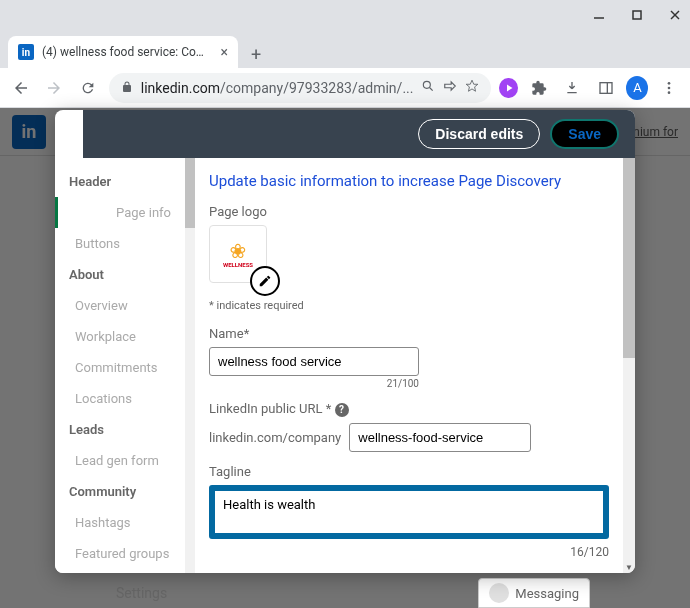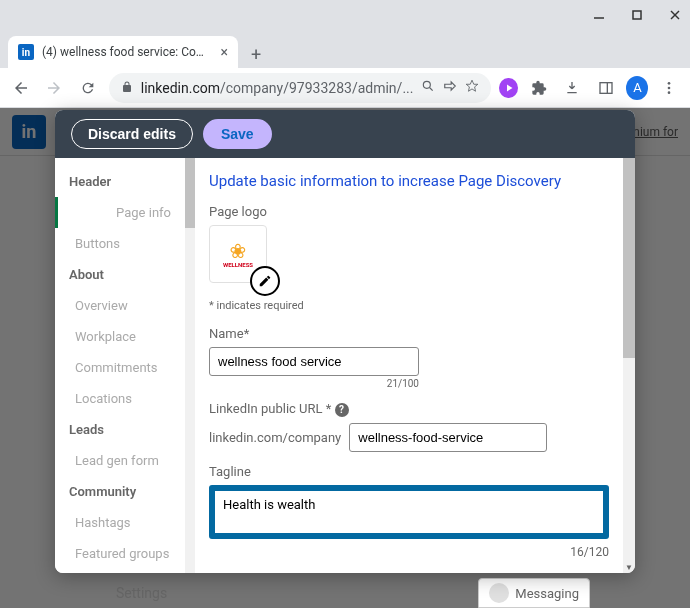--- a/index.html
+++ b/index.html
@@ -35,23 +35,23 @@
     .try-premium { margin-left: auto; font-size: 12px; text-decoration: underline; color: #5e5e5e; }
     
     .backdrop { position: absolute; top: 108px; left: 0; right: 0; bottom: 0; background: rgba(0,0,0,0.55); }
     
     .page-bottom { position: absolute; bottom: 0; left: 16px; right: 0; height: 30px; display: flex; align-items: center; padding: 0 100px; color: #666; font-size: 14px; justify-content: space-between;}
     .messaging { display: flex; align-items: center; gap: 6px; background: #fff; padding: 4px 10px; border: 1px solid #ccc; border-radius: 4px 4px 0 0; font-size: 13px;}
     .msg-av { width: 20px; height: 20px; background: #e0e0e0; border-radius: 50%; }
     
     
     .modal { position: absolute; top: 110px; left: 55px; right: 55px; bottom: 35px; background: #fff; border-radius: 8px; overflow: hidden; display: flex; flex-direction: column; box-shadow: 0 4px 20px rgba(0,0,0,0.3); }
-    .modal-header { height: 48px; background: #38434f; display: flex; align-items: center; padding: 0 16px; gap: 10px; }
+    .modal-header { height: 48px; background: #38434f; display: flex; align-items: center; justify-content: flex-end; padding: 0 16px; gap: 10px; margin-left: 28px; }
     .btn-discard { background: transparent; border: 1px solid #fff; color: #fff; padding: 6px 16px; border-radius: 18px; font-size: 14px; font-weight: 600; cursor: pointer; }
-    .btn-save { background: #c4b5fd; border: 2px solid #c4b5fd; color: #0a66c2; padding: 5px 16px; border-radius: 18px; font-size: 14px; font-weight: 600; cursor: pointer; }
+    .btn-save { background: #000000; border: 2px solid #0f766e; color: #0a66c2; padding: 5px 16px; border-radius: 18px; font-size: 14px; font-weight: 600; cursor: pointer; }
     
     .modal-body { flex: 1; display: flex; overflow: hidden; }
     .sidebar { width: 130px; background: #fff; padding: 8px 0; font-size: 13px; position: relative; }
     .scrollbar-stub { position: absolute; right: -10px; top: 0; width: 10px; height: 100%; background: #f1f1f1; }
     .scroll-thumb { width: 10px; height: 70px; background: #c1c1c1; position: absolute; top: 0; }
     .side-section { color: #666; font-weight: 600; padding: 8px 14px; font-size: 13px; }
     .side-item { color: #aaa; padding: 8px 14px 8px 20px; font-size: 13px; cursor: pointer; }
     .side-item.active { border-left: 3px solid #057642; padding-left: 17px; text-align: right; }
     
     .content { flex: 1; padding: 14px 24px; overflow-y: auto; position: relative; }
@@ -61,21 +61,21 @@
     .content h2 { font-size: 15px; font-weight: 400; color: #1d4ed8; margin-bottom: 14px; }
     .label { font-size: 13px; color: #666; margin-bottom: 6px; display: block; }
     .logo-box { width: 58px; height: 58px; border: 1px solid #e0e0e0; border-radius: 4px; display: flex; align-items: center; justify-content: center; position: relative; margin-bottom: 10px; }
     .logo-inner { text-align: center; }
     .lotus { font-size: 20px; color: #f5a623; line-height: 1; }
     .logo-text { font-size: 6px; color: #d0021b; font-weight: bold; }
     .edit-logo { position: absolute; bottom: -14px; right: -14px; width: 30px; height: 30px; border: 2px solid #000; border-radius: 50%; background: #fff; display: flex; align-items: center; justify-content: center; cursor: pointer; }
     .required-note { font-size: 11px; color: #666; margin-bottom: 14px; margin-top: 16px; }
     .field { margin-bottom: 12px; }
     .text-input { width: 210px; padding: 6px 8px; border: 1px solid #888; border-radius: 3px; font-size: 13px; }
-    .text-input.wide { width: 198px; }
+    .text-input.wide { width: 182px; }
     .counter { font-size: 10px; color: #666; text-align: right; width: 210px; margin-top: 2px; }
     .url-row { display: flex; align-items: center; gap: 8px; font-size: 13px; color: #666; }
     .help-icon { width: 14px; height: 14px; background: #666; border-radius: 50%; color: #fff; display: inline-flex; align-items: center; justify-content: center; font-size: 10px; font-weight: bold; }
     .textarea { width: 100%; max-width: 400px; height: 54px; padding: 6px 8px; border: 6px solid #0369a1; border-radius: 3px; font-size: 13px; font-family: inherit; resize: none; }
     .counter-wide { font-size: 12px; color: #666; text-align: right; max-width: 400px; margin-top: 2px; }
   </style>
 </head>
 <body>
 
 <div class="titlebar">

